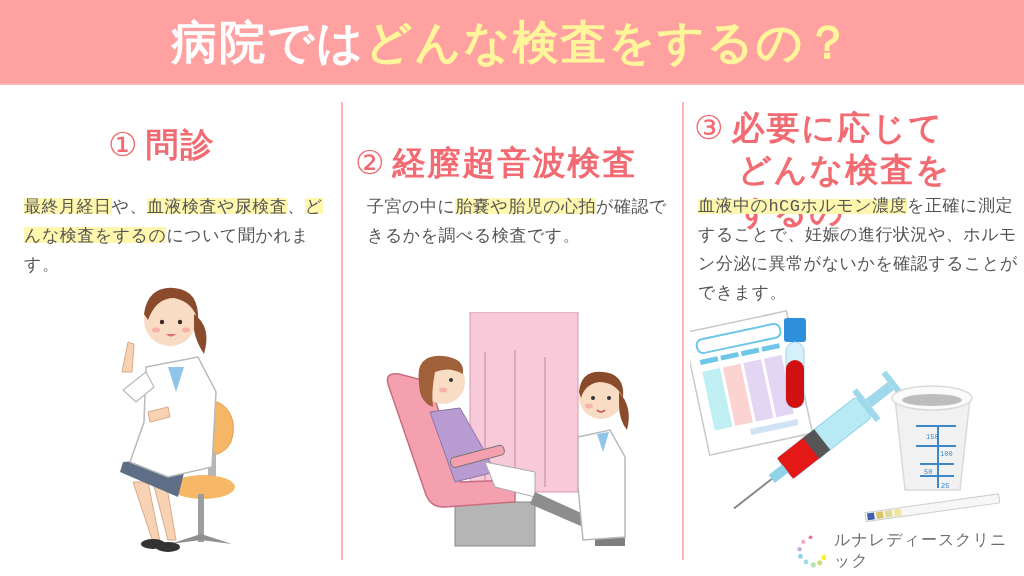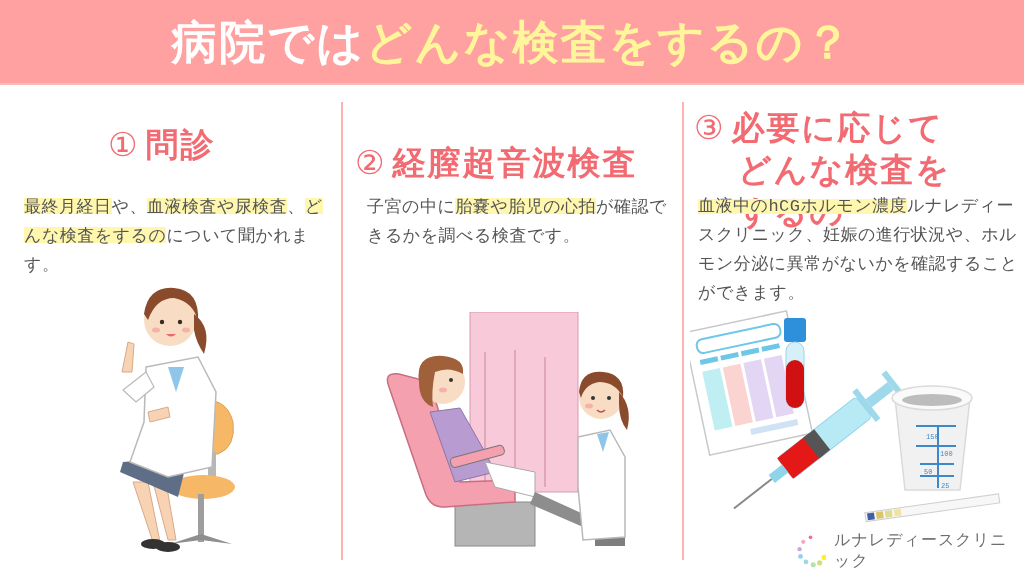--- a/index.html
+++ b/index.html
@@ -152,21 +152,21 @@
       <path d="M212 98 Q216 102 220 98" stroke="#C0504D" stroke-width="1.5" fill="none"></path>
     </svg>
   </div>
 </section>
 
 <section class="col col3">
   <h2 class="step-title">
     <span class="step-num">③</span><span>必要に応じて</span>
     <span class="line2">どんな検査をするの</span>
   </h2>
-  <p class="desc"><span class="hl">血液中のhCGホルモン濃度</span><span>ルナレディースクリニック、妊娠の進行状況や、ホルモン分泌に異常がないかを確認することができます。</span></p>
+  <p class="desc"><span class="hl">血液中のhCGホルモン濃度</span><span>を正確に測定することで、妊娠の進行状況や、ホルモン分泌に異常がないかを確認することができます。</span></p>
 
   <div class="illus" style="left:6px; top:210px;">
     <svg width="330" height="220" viewBox="0 0 330 220">
 
       <g transform="rotate(-12 60 70)">
         <rect x="5" y="10" width="105" height="125" fill="#FFFFFF" stroke="#C8C8C8" stroke-width="1.5"></rect>
         <rect x="15" y="20" width="85" height="14" rx="6" fill="none" stroke="#6EC6E8" stroke-width="2"></rect>
         <rect x="15" y="40" width="18" height="5" fill="#6EC6E8"></rect>
         <rect x="36" y="40" width="18" height="5" fill="#6EC6E8"></rect>
         <rect x="57" y="40" width="18" height="5" fill="#6EC6E8"></rect>

